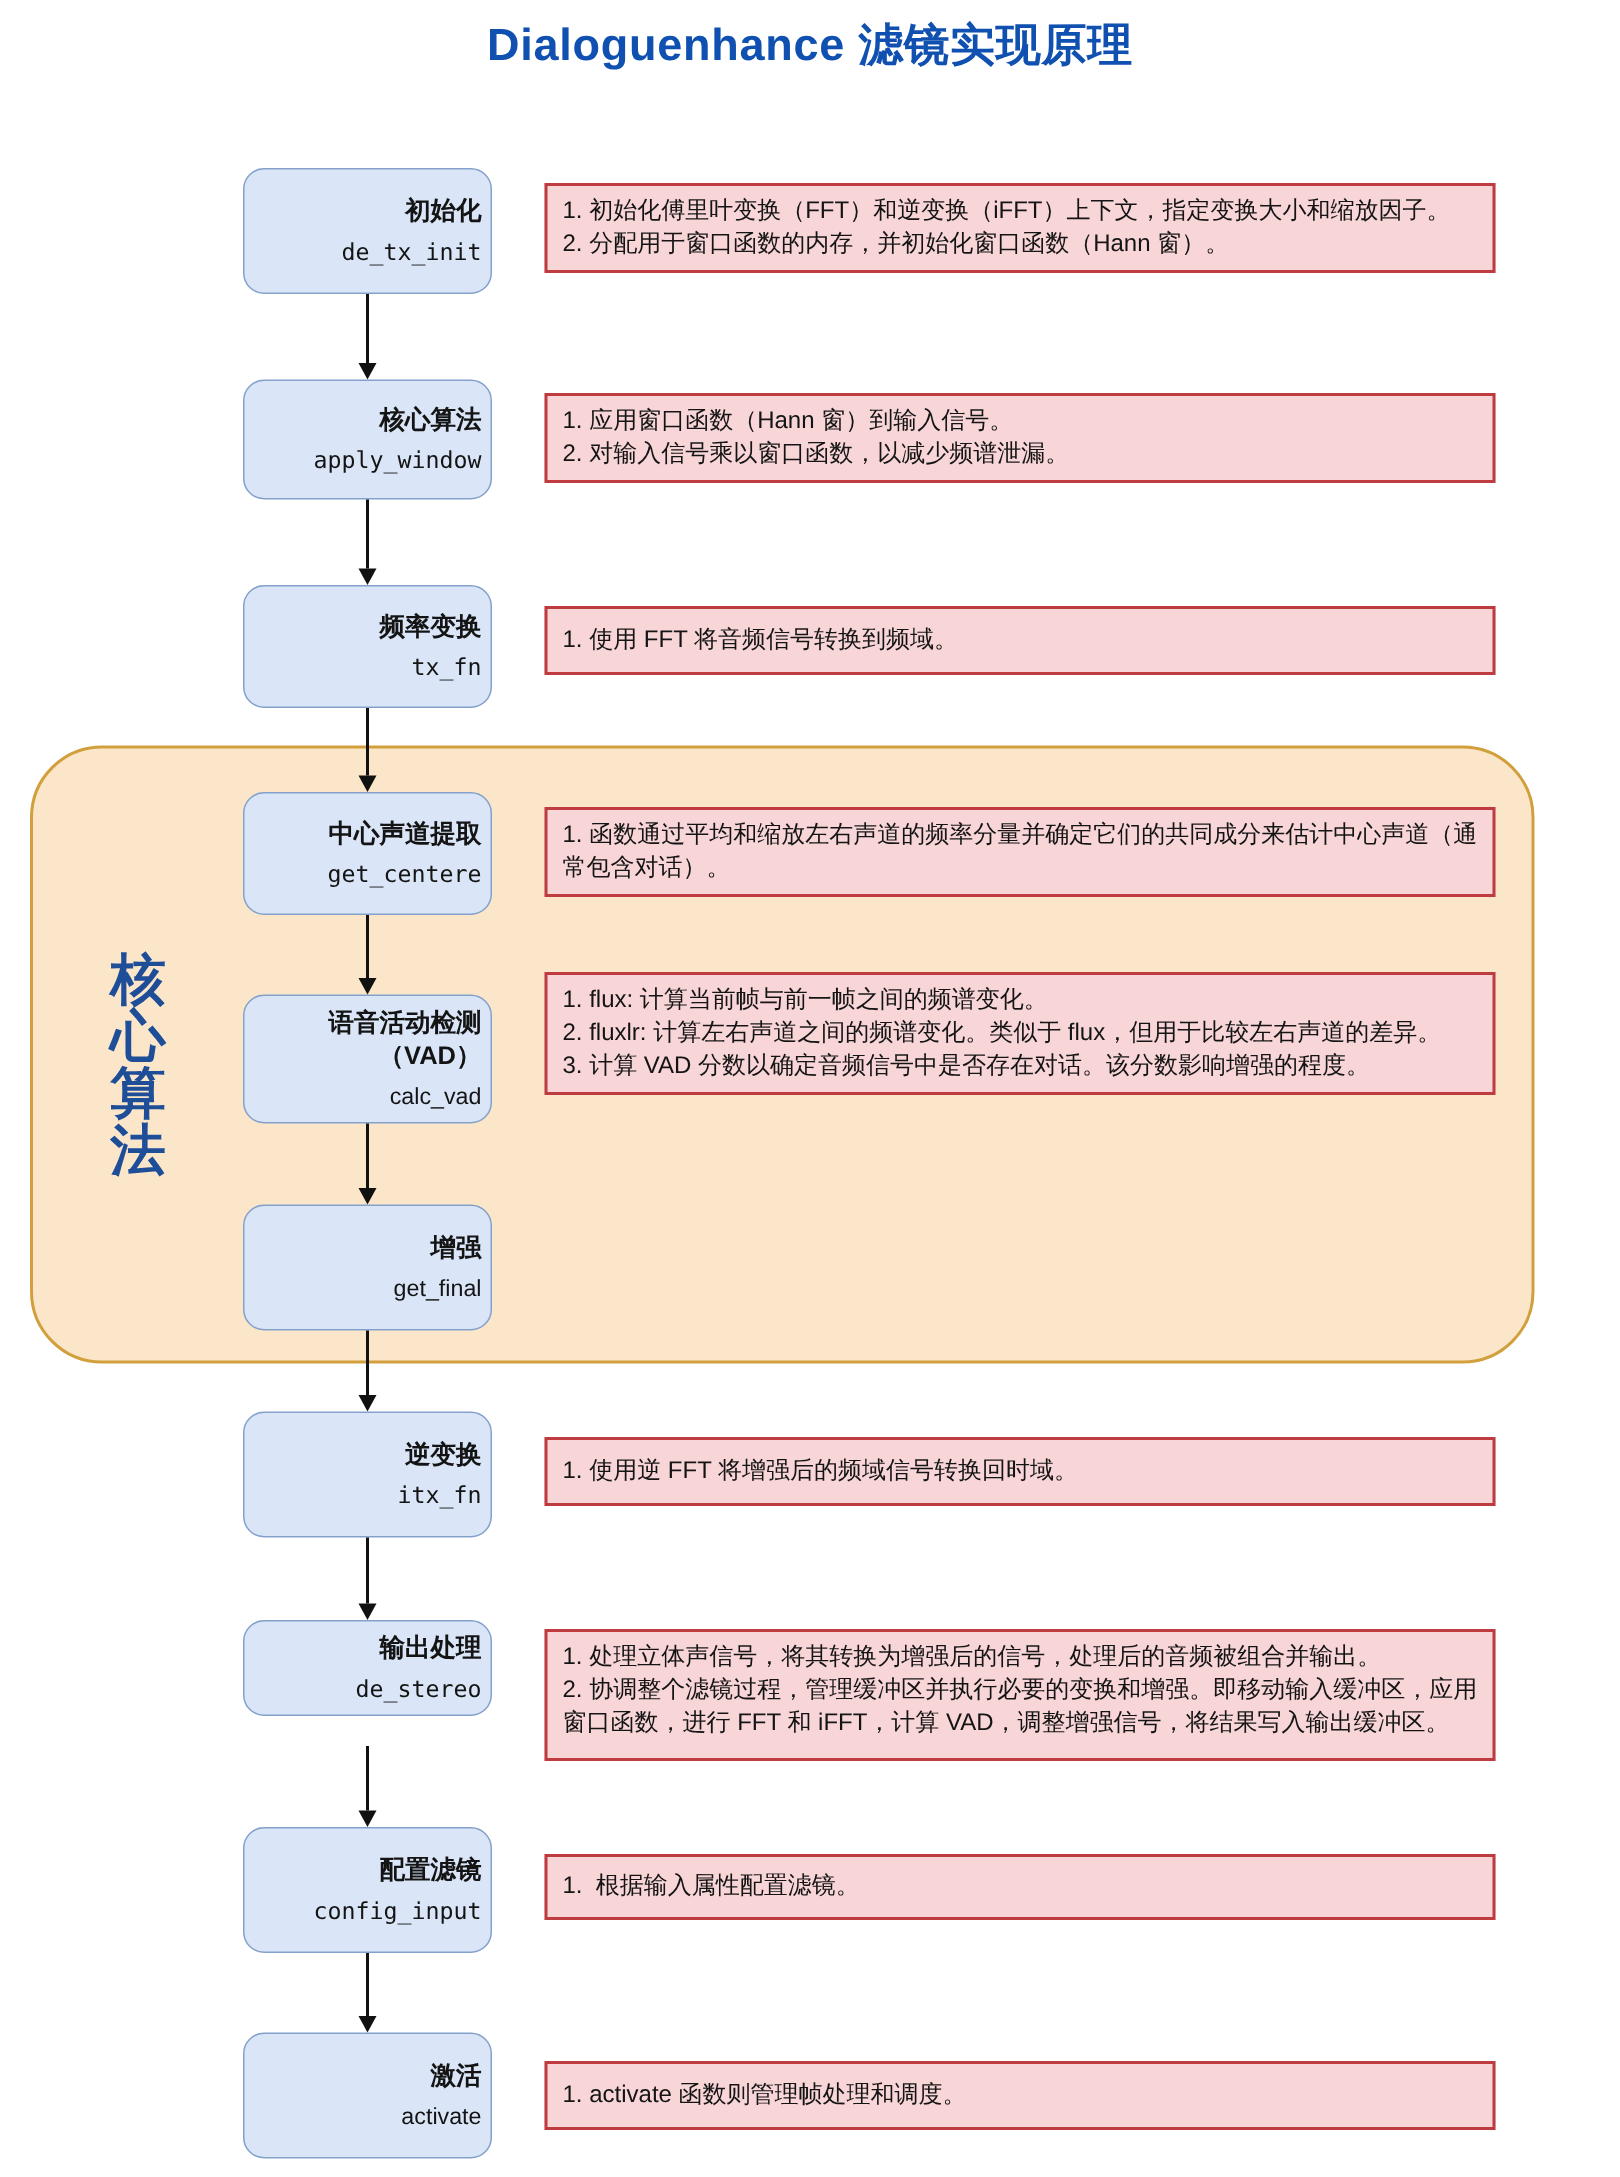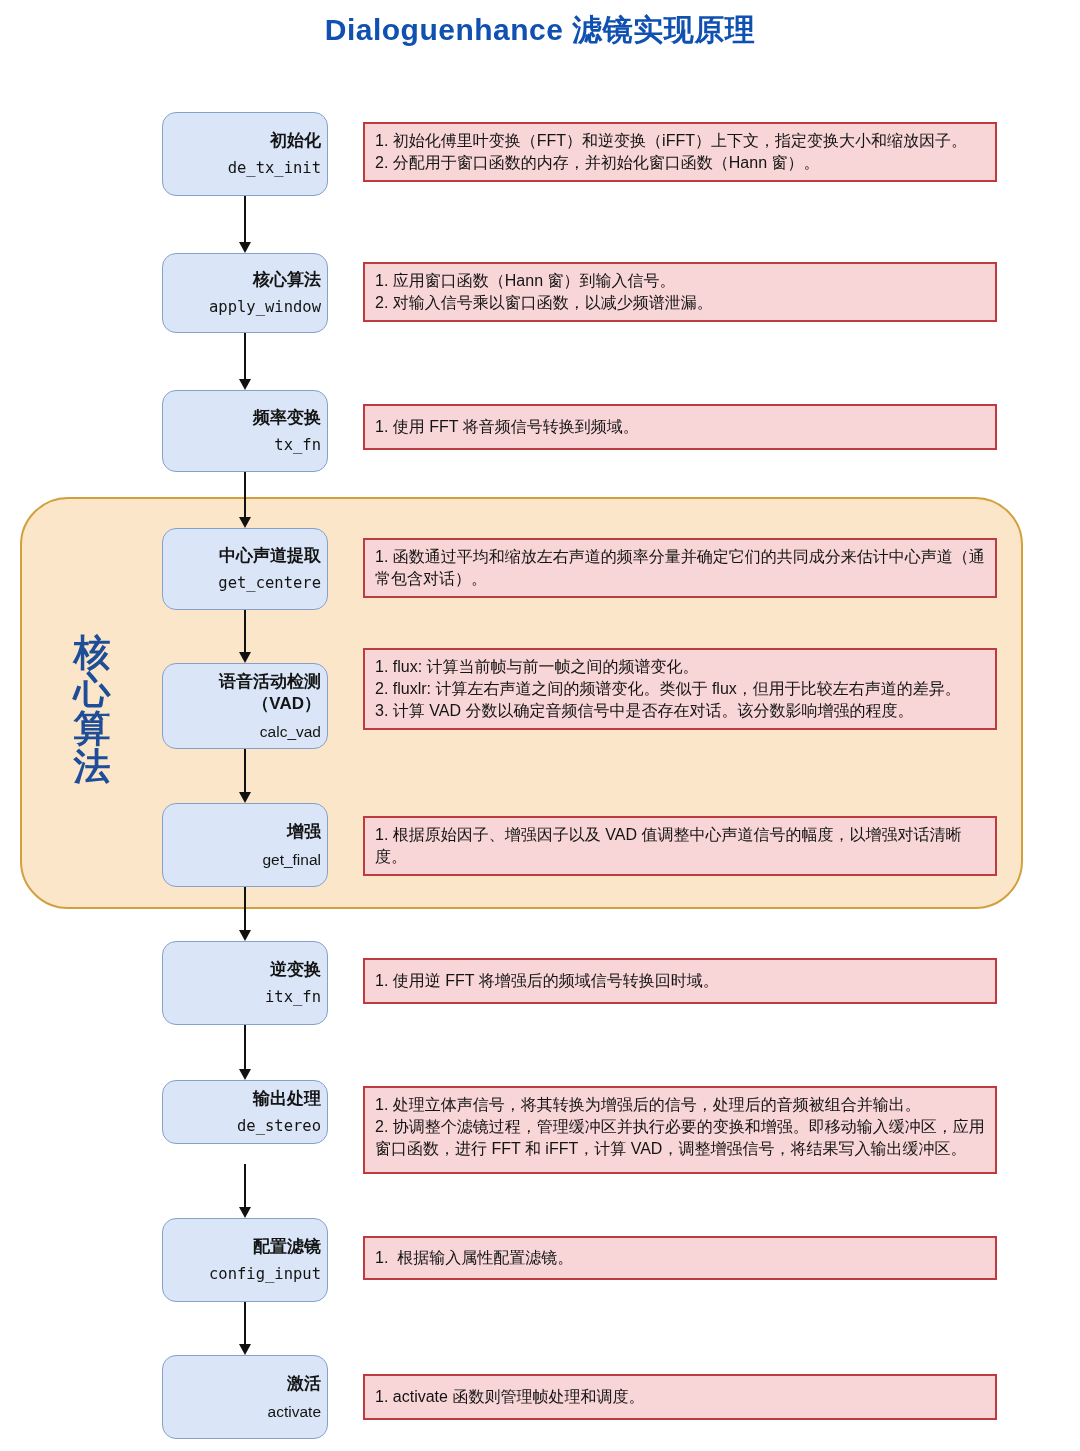--- a/index.html
+++ b/index.html
@@ -122,23 +122,20 @@
   <div class="desc" style="top:648px;min-height:82px">
     <span class="desc-text">1. flux: 计算当前帧与前一帧之间的频谱变化。
 2. fluxlr: 计算左右声道之间的频谱变化。类似于 flux，但用于比较左右声道的差异。
 3. 计算 VAD 分数以确定音频信号中是否存在对话。该分数影响增强的程度。</span>
   </div>
 
   <div class="node" style="top:803px;height:84px">
     <div class="node-title">增强</div>
     <div class="node-fn sans">get_final</div>
   </div>
-  <div class="desc" style="top:816px;min-height:58px">
-    <span class="desc-text">1. 根据原始因子、增强因子以及 VAD 值调整中心声道信号的幅度，以增强对话清晰度。</span>
-  </div>
 
   <div class="node" style="top:941px;height:84px">
     <div class="node-title">逆变换</div>
     <div class="node-fn mono">itx_fn</div>
   </div>
   <div class="desc" style="top:958px;min-height:46px">
     <span class="desc-text">1. 使用逆 FFT 将增强后的频域信号转换回时域。</span>
   </div>
 
   <div class="node" style="top:1080px;height:64px">

